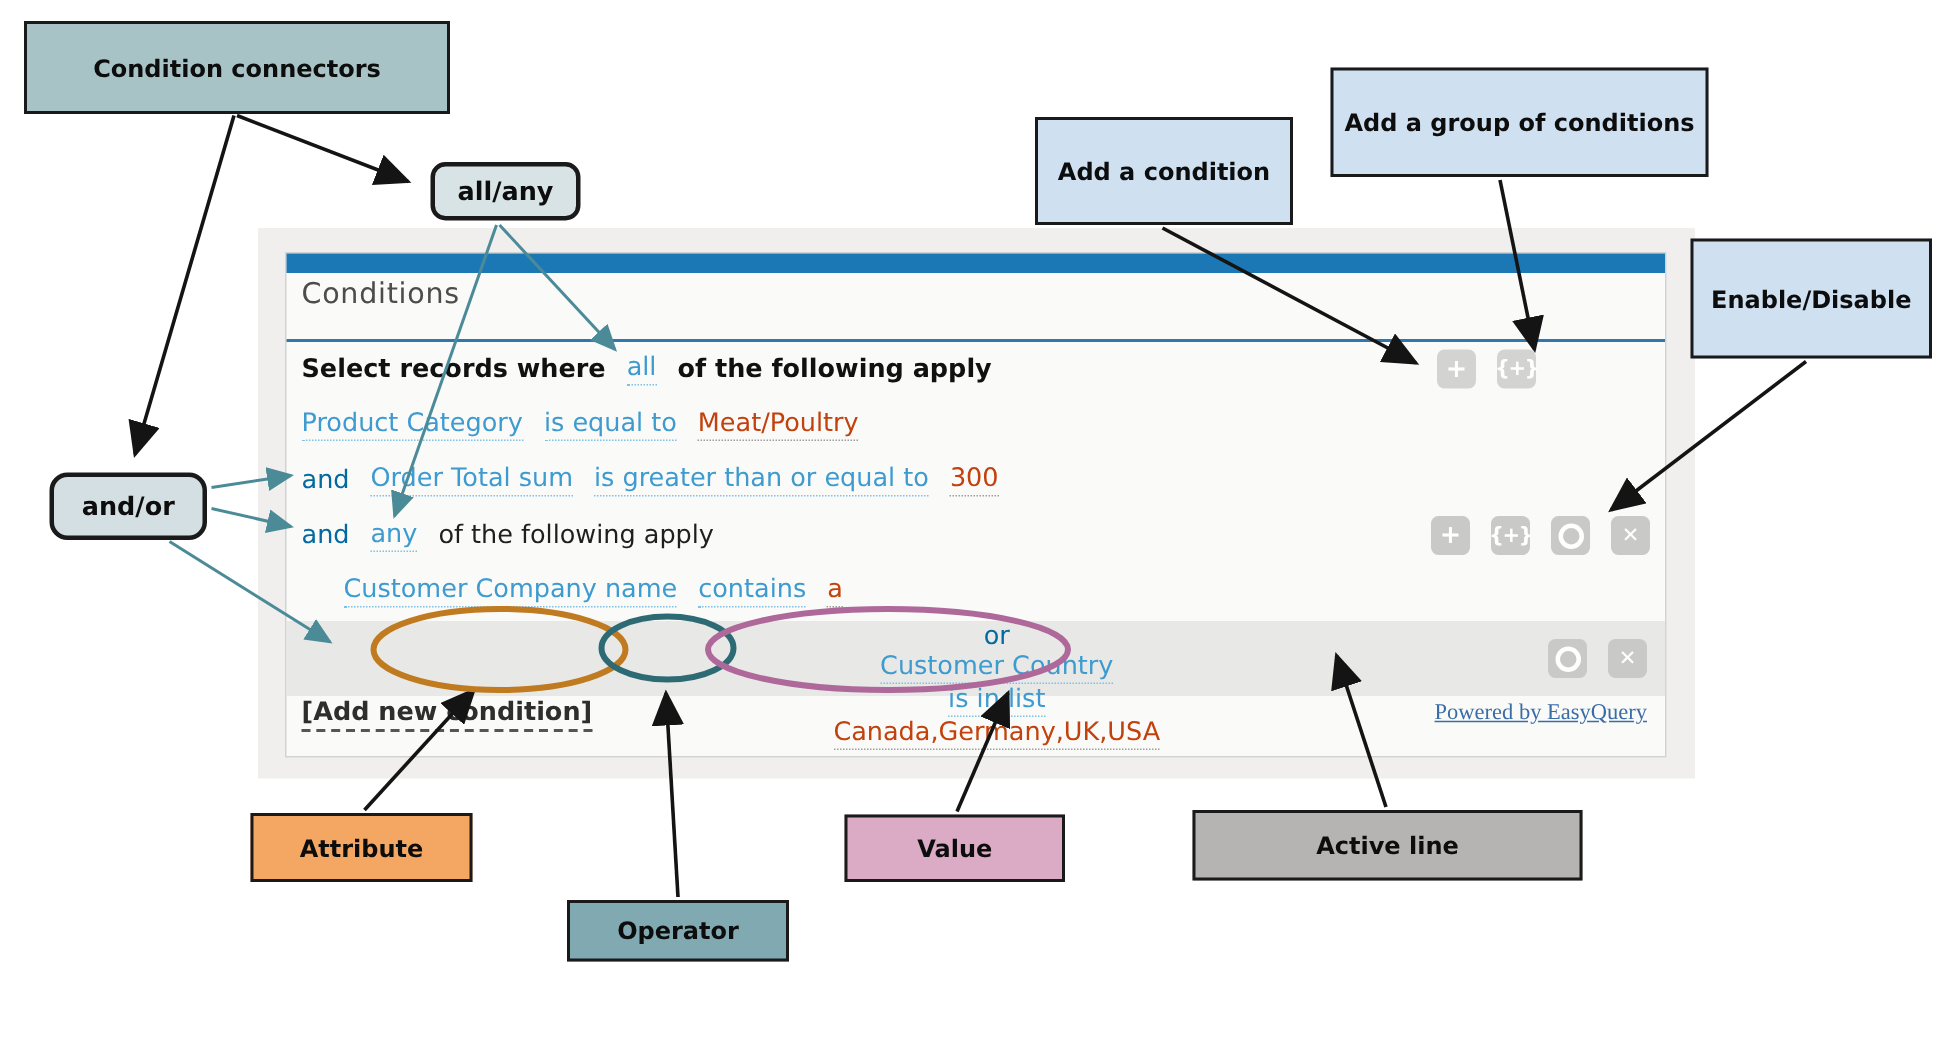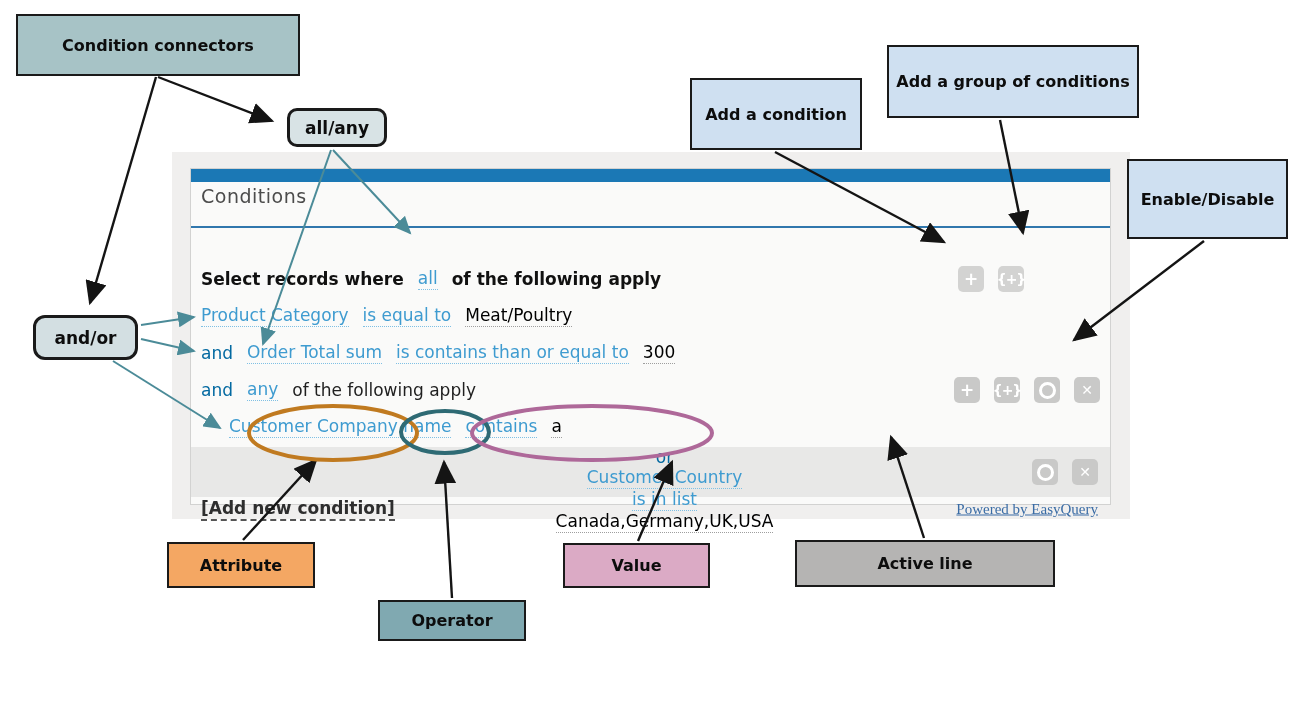--- a/index.html
+++ b/index.html
@@ -10,26 +10,26 @@
   .outer-panel{position:absolute;left:172px;top:152px;width:958px;height:367px;
                background:#f0efee;z-index:1;}
   .inner-panel{position:absolute;left:190px;top:168px;width:921px;height:337px;
                background:#fafaf9;border:1px solid #d2d2d1;box-sizing:border-box;z-index:1;}
   .top-bar{position:absolute;left:0;right:0;top:0;height:13px;background:#1b78b5;}
   .panel-title{position:absolute;left:10px;top:16px;font-size:19px;color:#4c4c4c;
                letter-spacing:0.5px;}
   .title-divider{position:absolute;left:0;right:0;top:57px;height:2px;background:#3077ad;}
 
   .row{position:absolute;left:0;right:0;height:34px;display:flex;align-items:center;
-       padding-left:10px;box-sizing:border-box;font-size:17px;color:#1f1f1f;margin-top:33px;}
+       padding-left:10px;box-sizing:border-box;font-size:17px;color:#1f1f1f;}
   .row .seg{margin-right:14px;white-space:nowrap;}
   .bold{font-weight:bold;color:#111;}
   .attr,.op{color:#3e9bd0;border-bottom:1px dotted #7fc0e4;padding-bottom:1px;cursor:pointer;}
   .conn-link{color:#3e9bd0;border-bottom:1px dotted #7fc0e4;padding-bottom:1px;cursor:pointer;}
-  .val{color:#000000;border-bottom:1px dotted #9e9e9e;padding-bottom:1px;cursor:pointer;}
+  .val{color:#c2410c;border-bottom:1px dotted #9e9e9e;padding-bottom:1px;cursor:pointer;}
   .conj{color:#0369a1;}
   .row-active{background:#e8e8e7;height:50px;flex-direction:column;}
 
   .icons{position:absolute;top:50%;transform:translateY(-50%);display:flex;gap:14px;}
   .ibtn{width:26px;height:26px;border-radius:5px;background:#c9c9c8;color:#ffffff;
         display:flex;align-items:center;justify-content:center;font-weight:bold;
         font-size:17px;cursor:pointer;user-select:none;}
   .ibtn.light{background:#d3d3d2;}
   .ibtn .braces{font-size:14px;letter-spacing:-1px;}
   .ibtn .x{font-size:14px;}
@@ -89,21 +89,21 @@
 
     <div class="row" style="top:97px">
       <span class="seg attr">Product Category</span>
       <span class="seg op">is equal to</span>
       <span class="seg val">Meat/Poultry</span>
     </div>
 
     <div class="row" style="top:134px">
       <span class="seg conj">and</span>
       <span class="seg attr">Order Total sum</span>
-      <span class="seg op">is contains than or equal to</span>
+      <span class="seg op">is greater than or equal to</span>
       <span class="seg val">300</span>
     </div>
 
     <div class="row" style="top:171px">
       <span class="seg conj">and</span>
       <span class="seg conn-link">any</span>
       <span class="seg">of the following apply</span>
       <span class="icons" style="right:10px">
         <span class="ibtn">
             <span>+</span>

